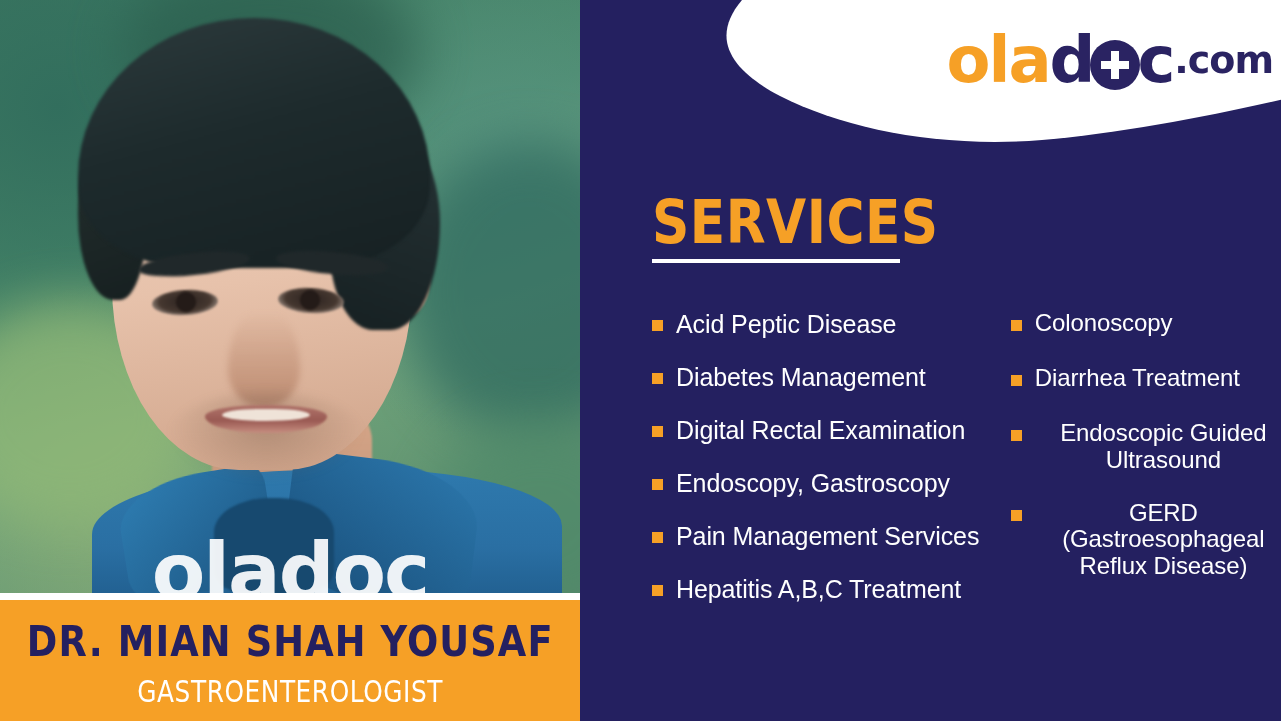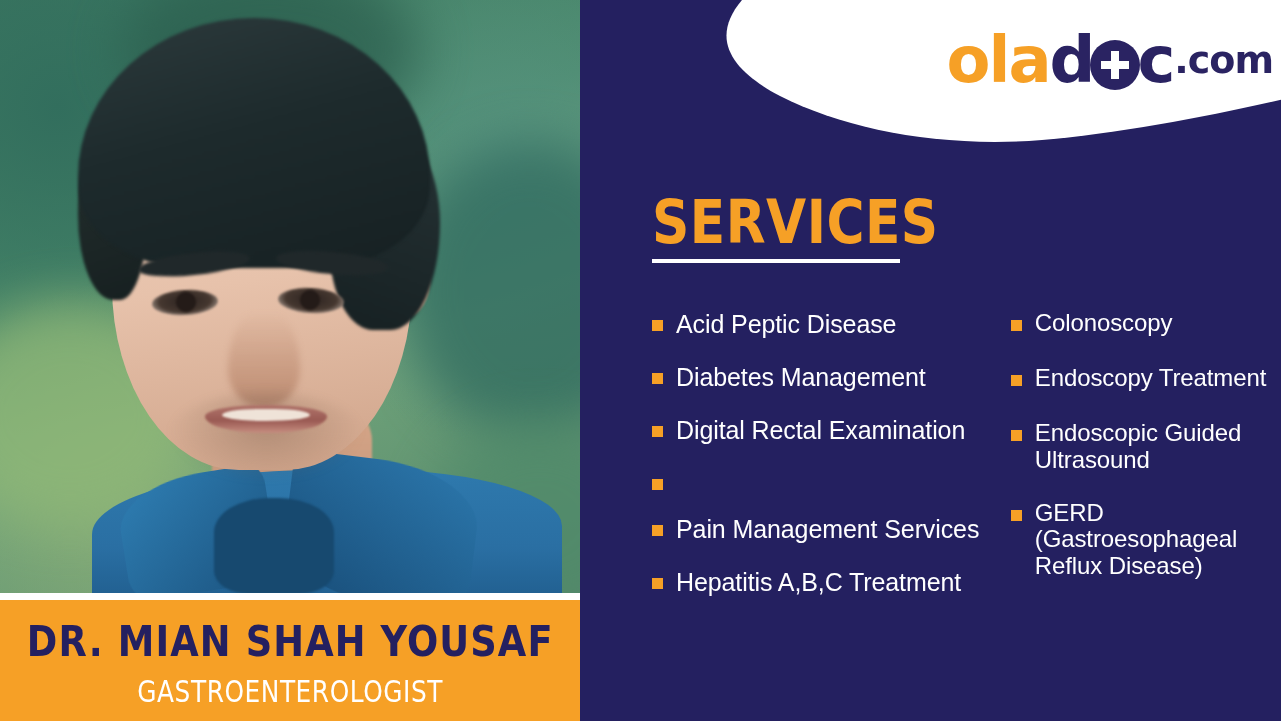--- a/index.html
+++ b/index.html
@@ -376,21 +376,21 @@
     margin-right: 13px;
   }
   .svc-label {
     color: #ffffff;
     font-size: 25px;
     line-height: 1.12;
     font-family: "Liberation Sans", sans-serif;
     font-weight: 400;
     letter-spacing: -.1px;
   }
-  .col-right .svc-label { font-size: 24px; }
+  .col-right .svc-label { font-size: 24px; text-align: center; }
   .col-right .svc-item { margin-bottom: 28px; }
   .col-right .svc-item.two-line { margin-bottom: 26px; }
 </style>
 </head>
 <body>
 
 <div id="card">
 
   <div class="photo-col">
 
@@ -416,20 +416,21 @@
         <div class="eye-l"></div>
         <div class="eye-r"></div>
         <div class="pupil-l"></div>
         <div class="pupil-r"></div>
         <div class="nose"></div>
         <div class="chin-shadow"></div>
         <div class="mouth"></div>
         <div class="teeth"></div>
       </div>
 
+      <div class="photo-watermark">oladoc</div>
     </div>
 
     <div class="photo-gap"></div>
 
     <div class="name-banner">
       <div class="doctor-name">DR. MIAN SHAH YOUSAF</div>
       <div class="doctor-specialty">GASTROENTEROLOGIST</div>
     </div>
   </div>
 
@@ -463,39 +464,40 @@
         <div class="svc-item">
           <span class="svc-bullet"></span>
           <span class="svc-label">Diabetes Management</span>
         </div>
         <div class="svc-item">
           <span class="svc-bullet"></span>
           <span class="svc-label">Digital Rectal Examination</span>
         </div>
         <div class="svc-item">
           <span class="svc-bullet"></span>
+          <span class="svc-label">Endoscopy, Gastroscopy</span>
         </div>
         <div class="svc-item">
           <span class="svc-bullet"></span>
           <span class="svc-label">Pain Management Services</span>
         </div>
         <div class="svc-item">
           <span class="svc-bullet"></span>
           <span class="svc-label">Hepatitis A,B,C Treatment</span>
         </div>
       </div>
 
       <div class="col col-right">
         <div class="svc-item">
           <span class="svc-bullet"></span>
           <span class="svc-label">Colonoscopy</span>
         </div>
         <div class="svc-item">
           <span class="svc-bullet"></span>
-          <span class="svc-label">Endoscopy Treatment</span>
+          <span class="svc-label">Diarrhea Treatment</span>
         </div>
         <div class="svc-item two-line">
           <span class="svc-bullet"></span>
           <span class="svc-label">Endoscopic Guided Ultrasound</span>
         </div>
         <div class="svc-item two-line">
           <span class="svc-bullet"></span>
           <span class="svc-label">GERD (Gastroesophageal Reflux Disease)</span>
         </div>
       </div>

